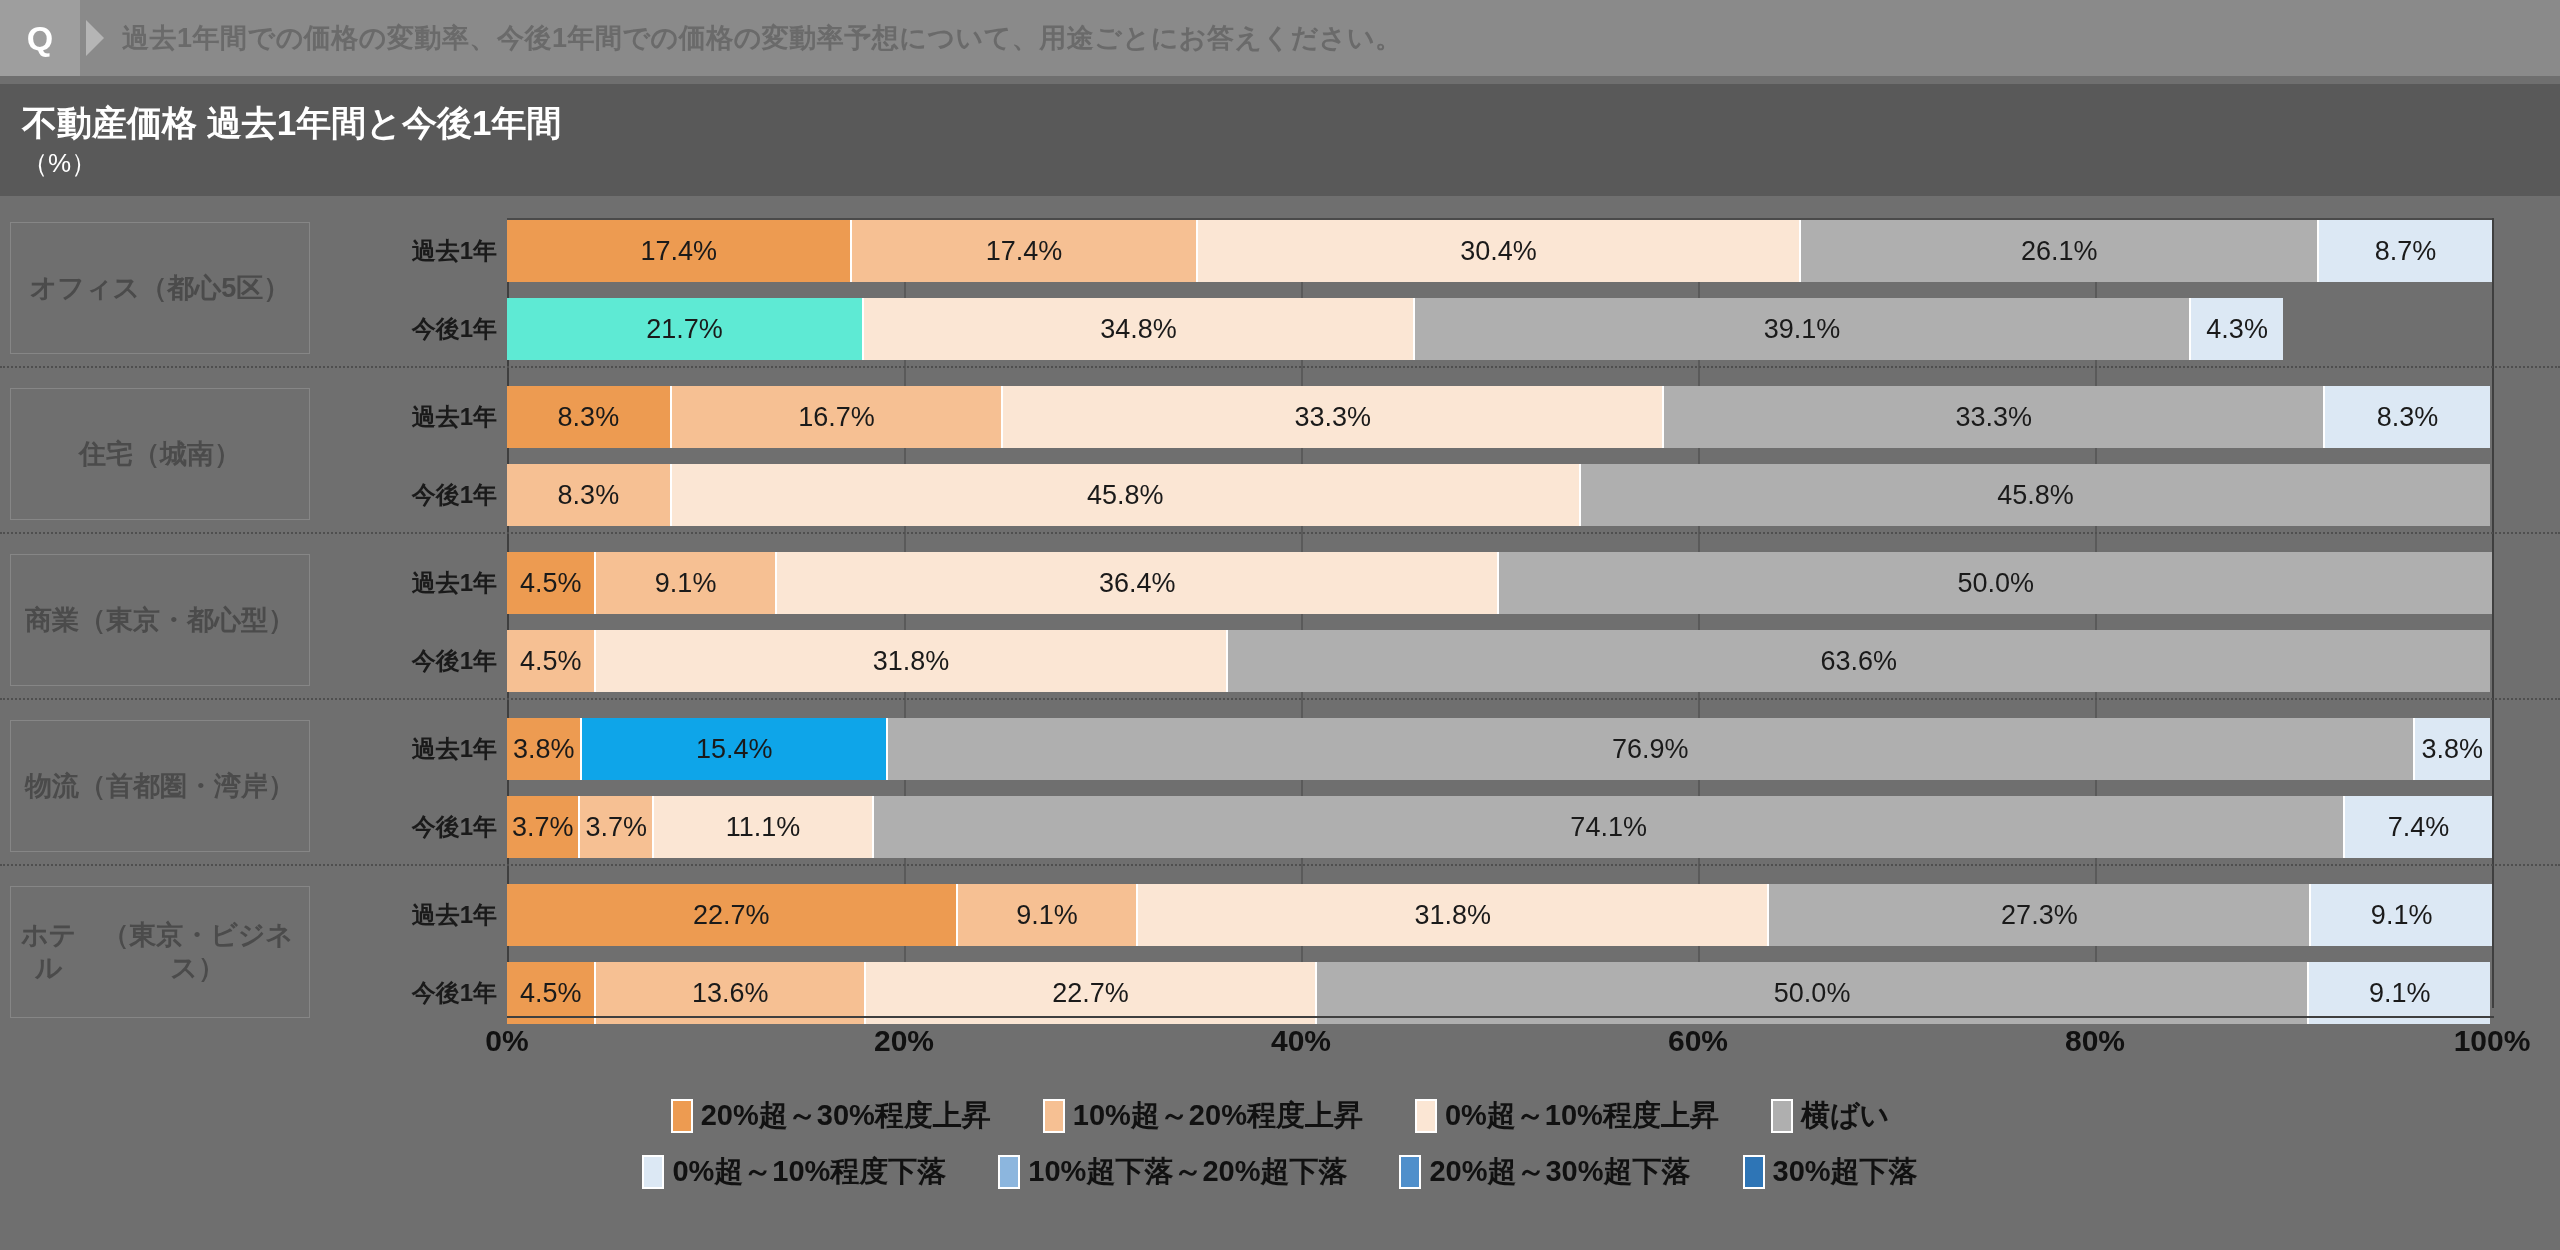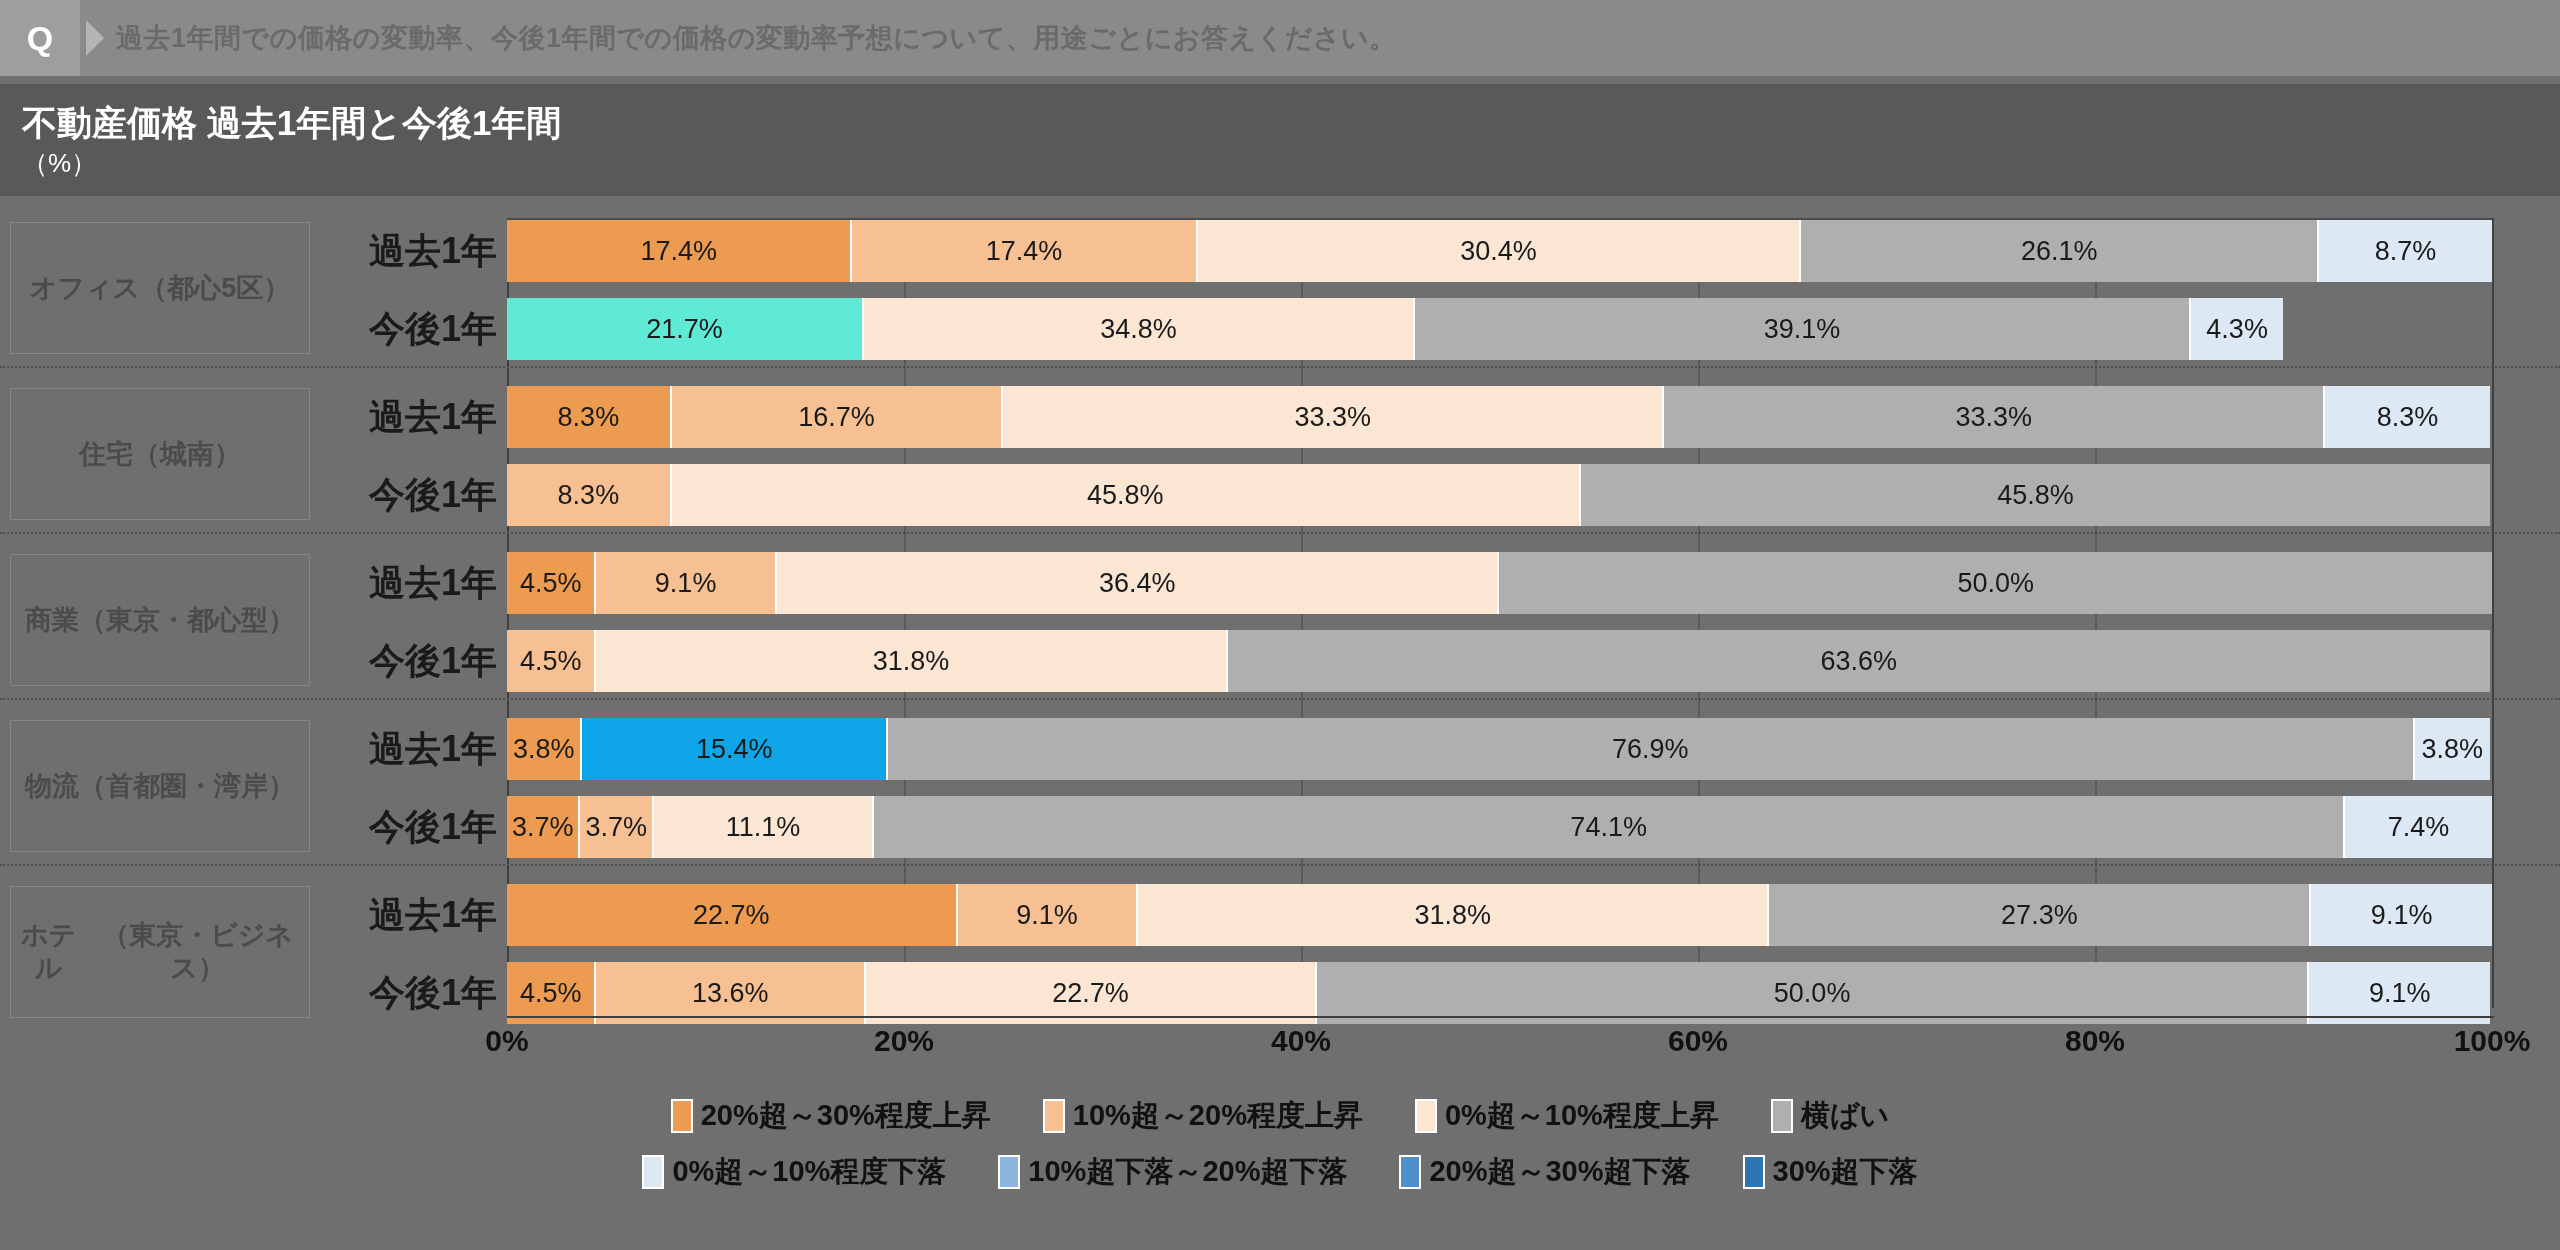--- a/index.html
+++ b/index.html
@@ -37,21 +37,21 @@
   .q-arrow {
     position: absolute;
     left: 86px; top: 20px;
     width: 0; height: 0;
     border-top: 18px solid transparent;
     border-bottom: 18px solid transparent;
     border-left: 18px solid #b5b5b5;
   }
   .q-text {
     position: absolute;
-    left: 116px; top: 0;
+    left: 122px; top: 0;
     height: 76px;
     display: flex;
     align-items: center;
     color: #6a6a6a;
     font-size: 27px;
     font-weight: bold;
     letter-spacing: 0.5px;
     white-space: nowrap;
   }
 
@@ -142,21 +142,21 @@
   .row { position: absolute; left: 0; width: 2560px; height: 62px; }
   .row-label {
     position: absolute;
     left: 332px;
     width: 165px;
     height: 62px;
     display: flex;
     align-items: center;
     justify-content: flex-end;
     color: #1a1a1a;
-    font-size: 36px;
+    font-size: 24px;
     font-weight: bold;
     white-space: nowrap;
   }
   .bar {
     position: absolute;
     left: 507px;
     top: 0;
     height: 62px;
     width: 1985px;
     display: flex;

